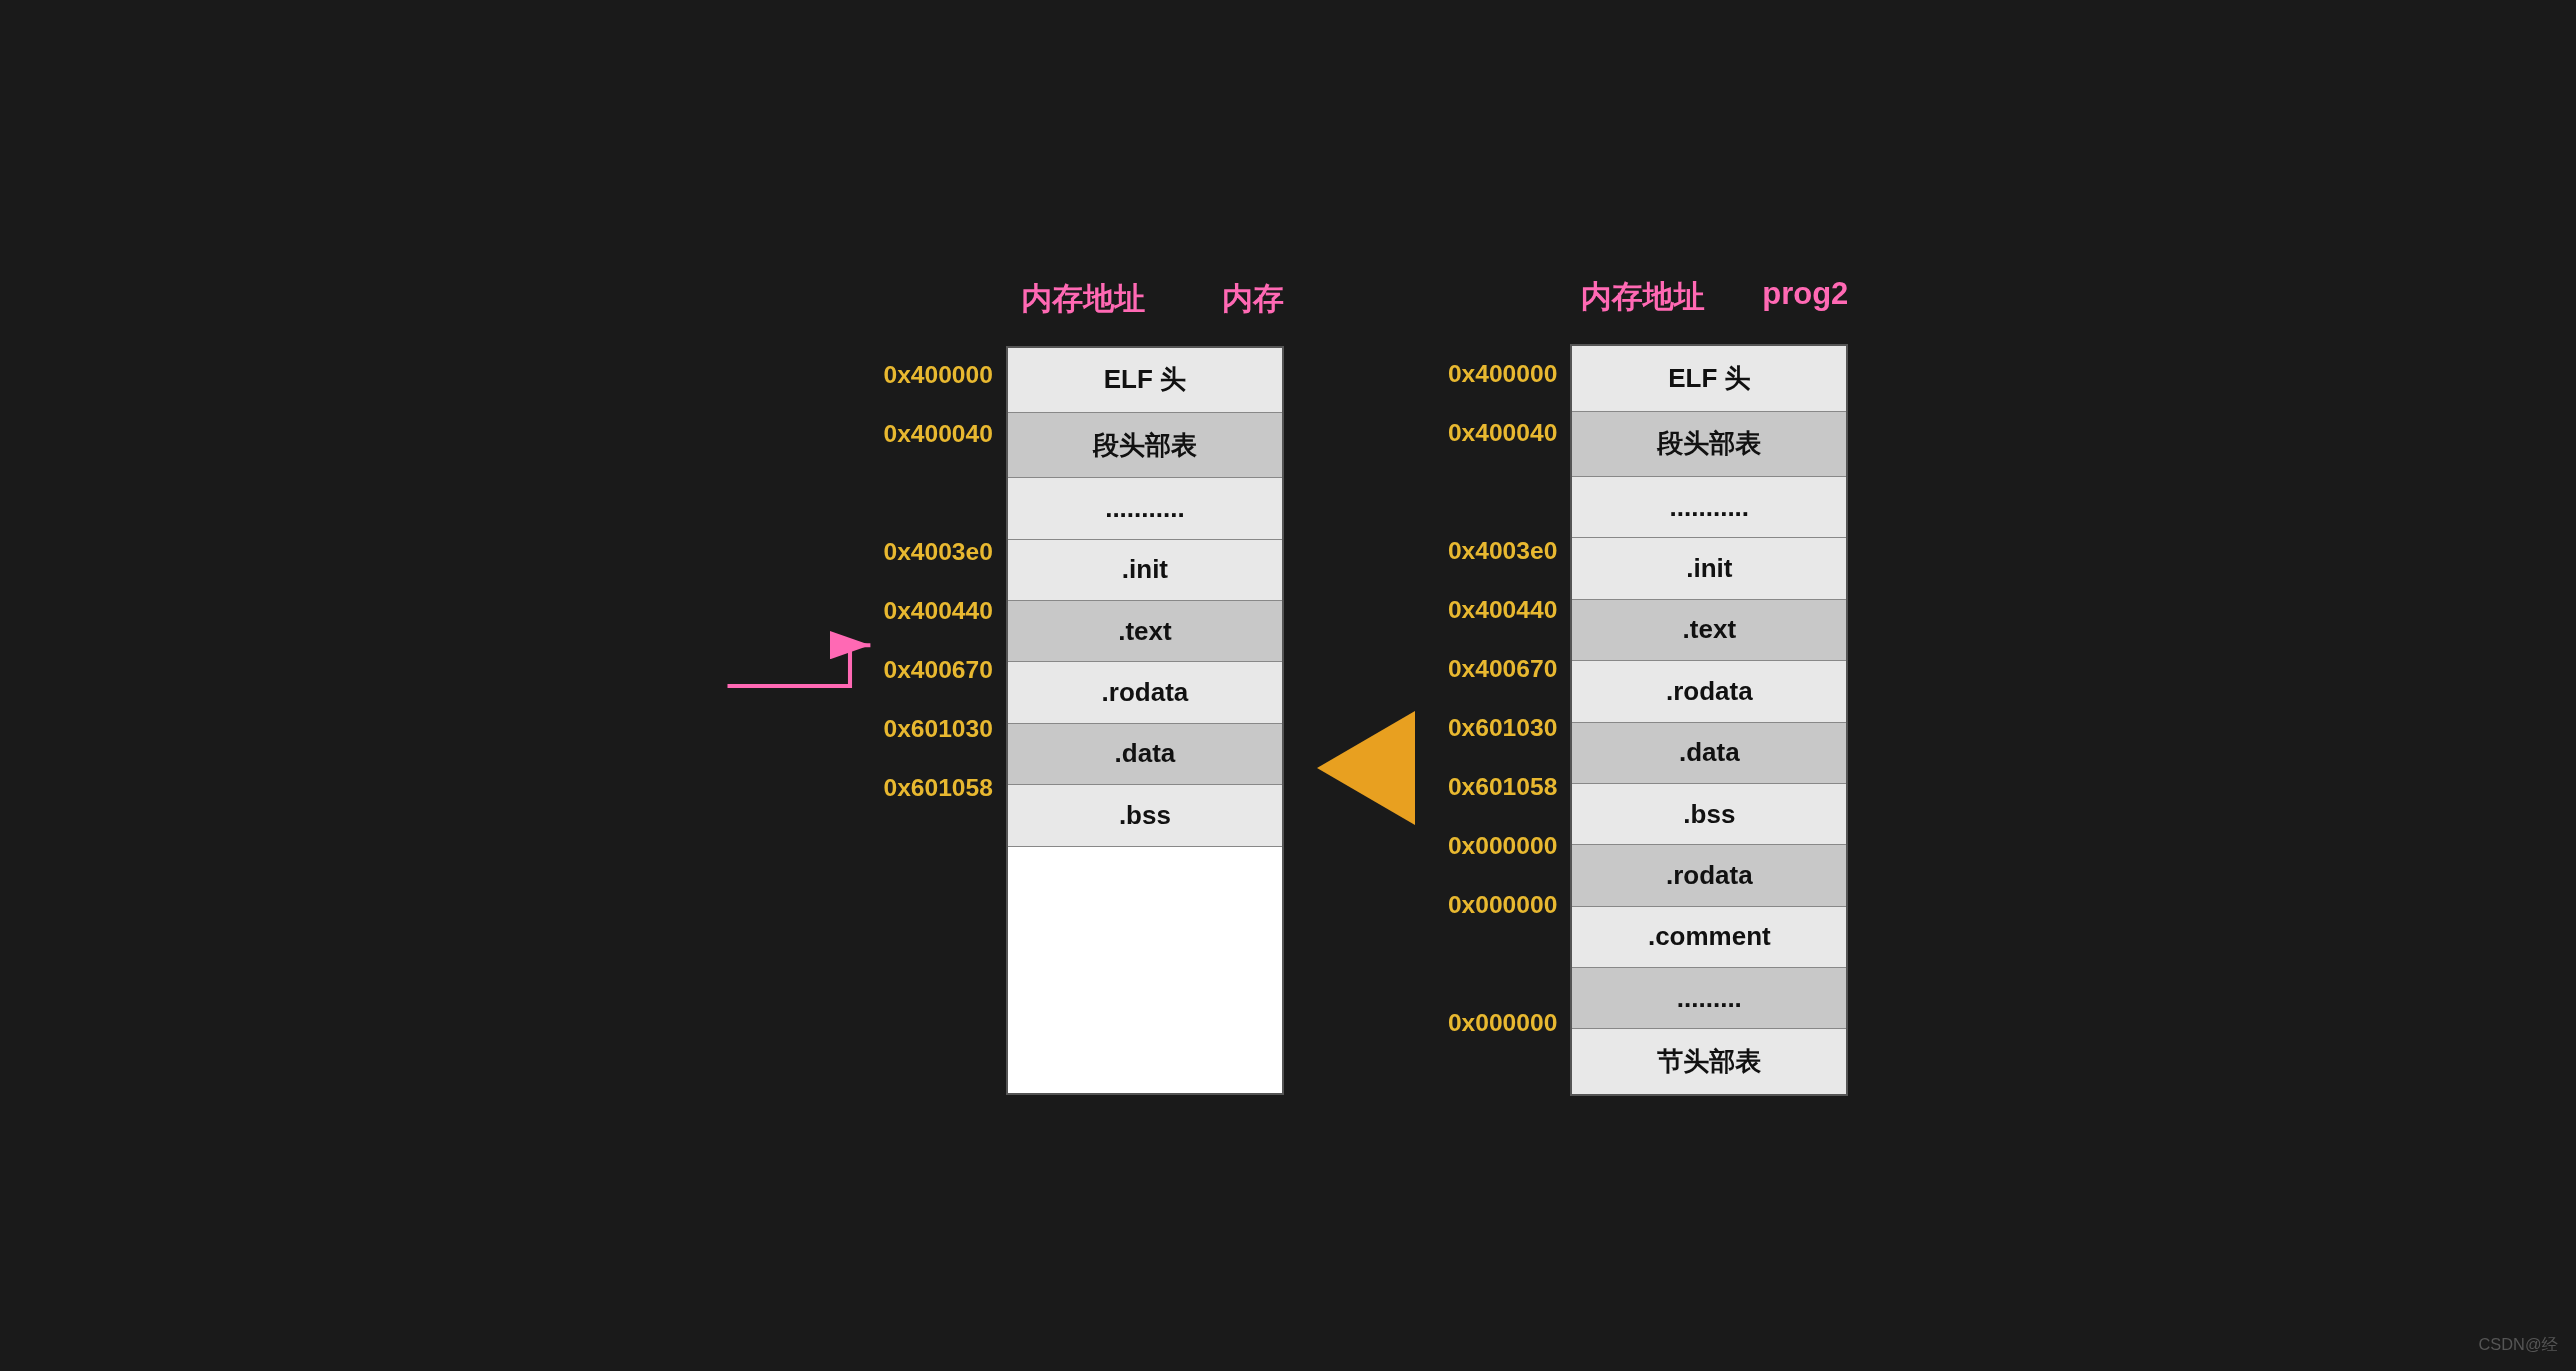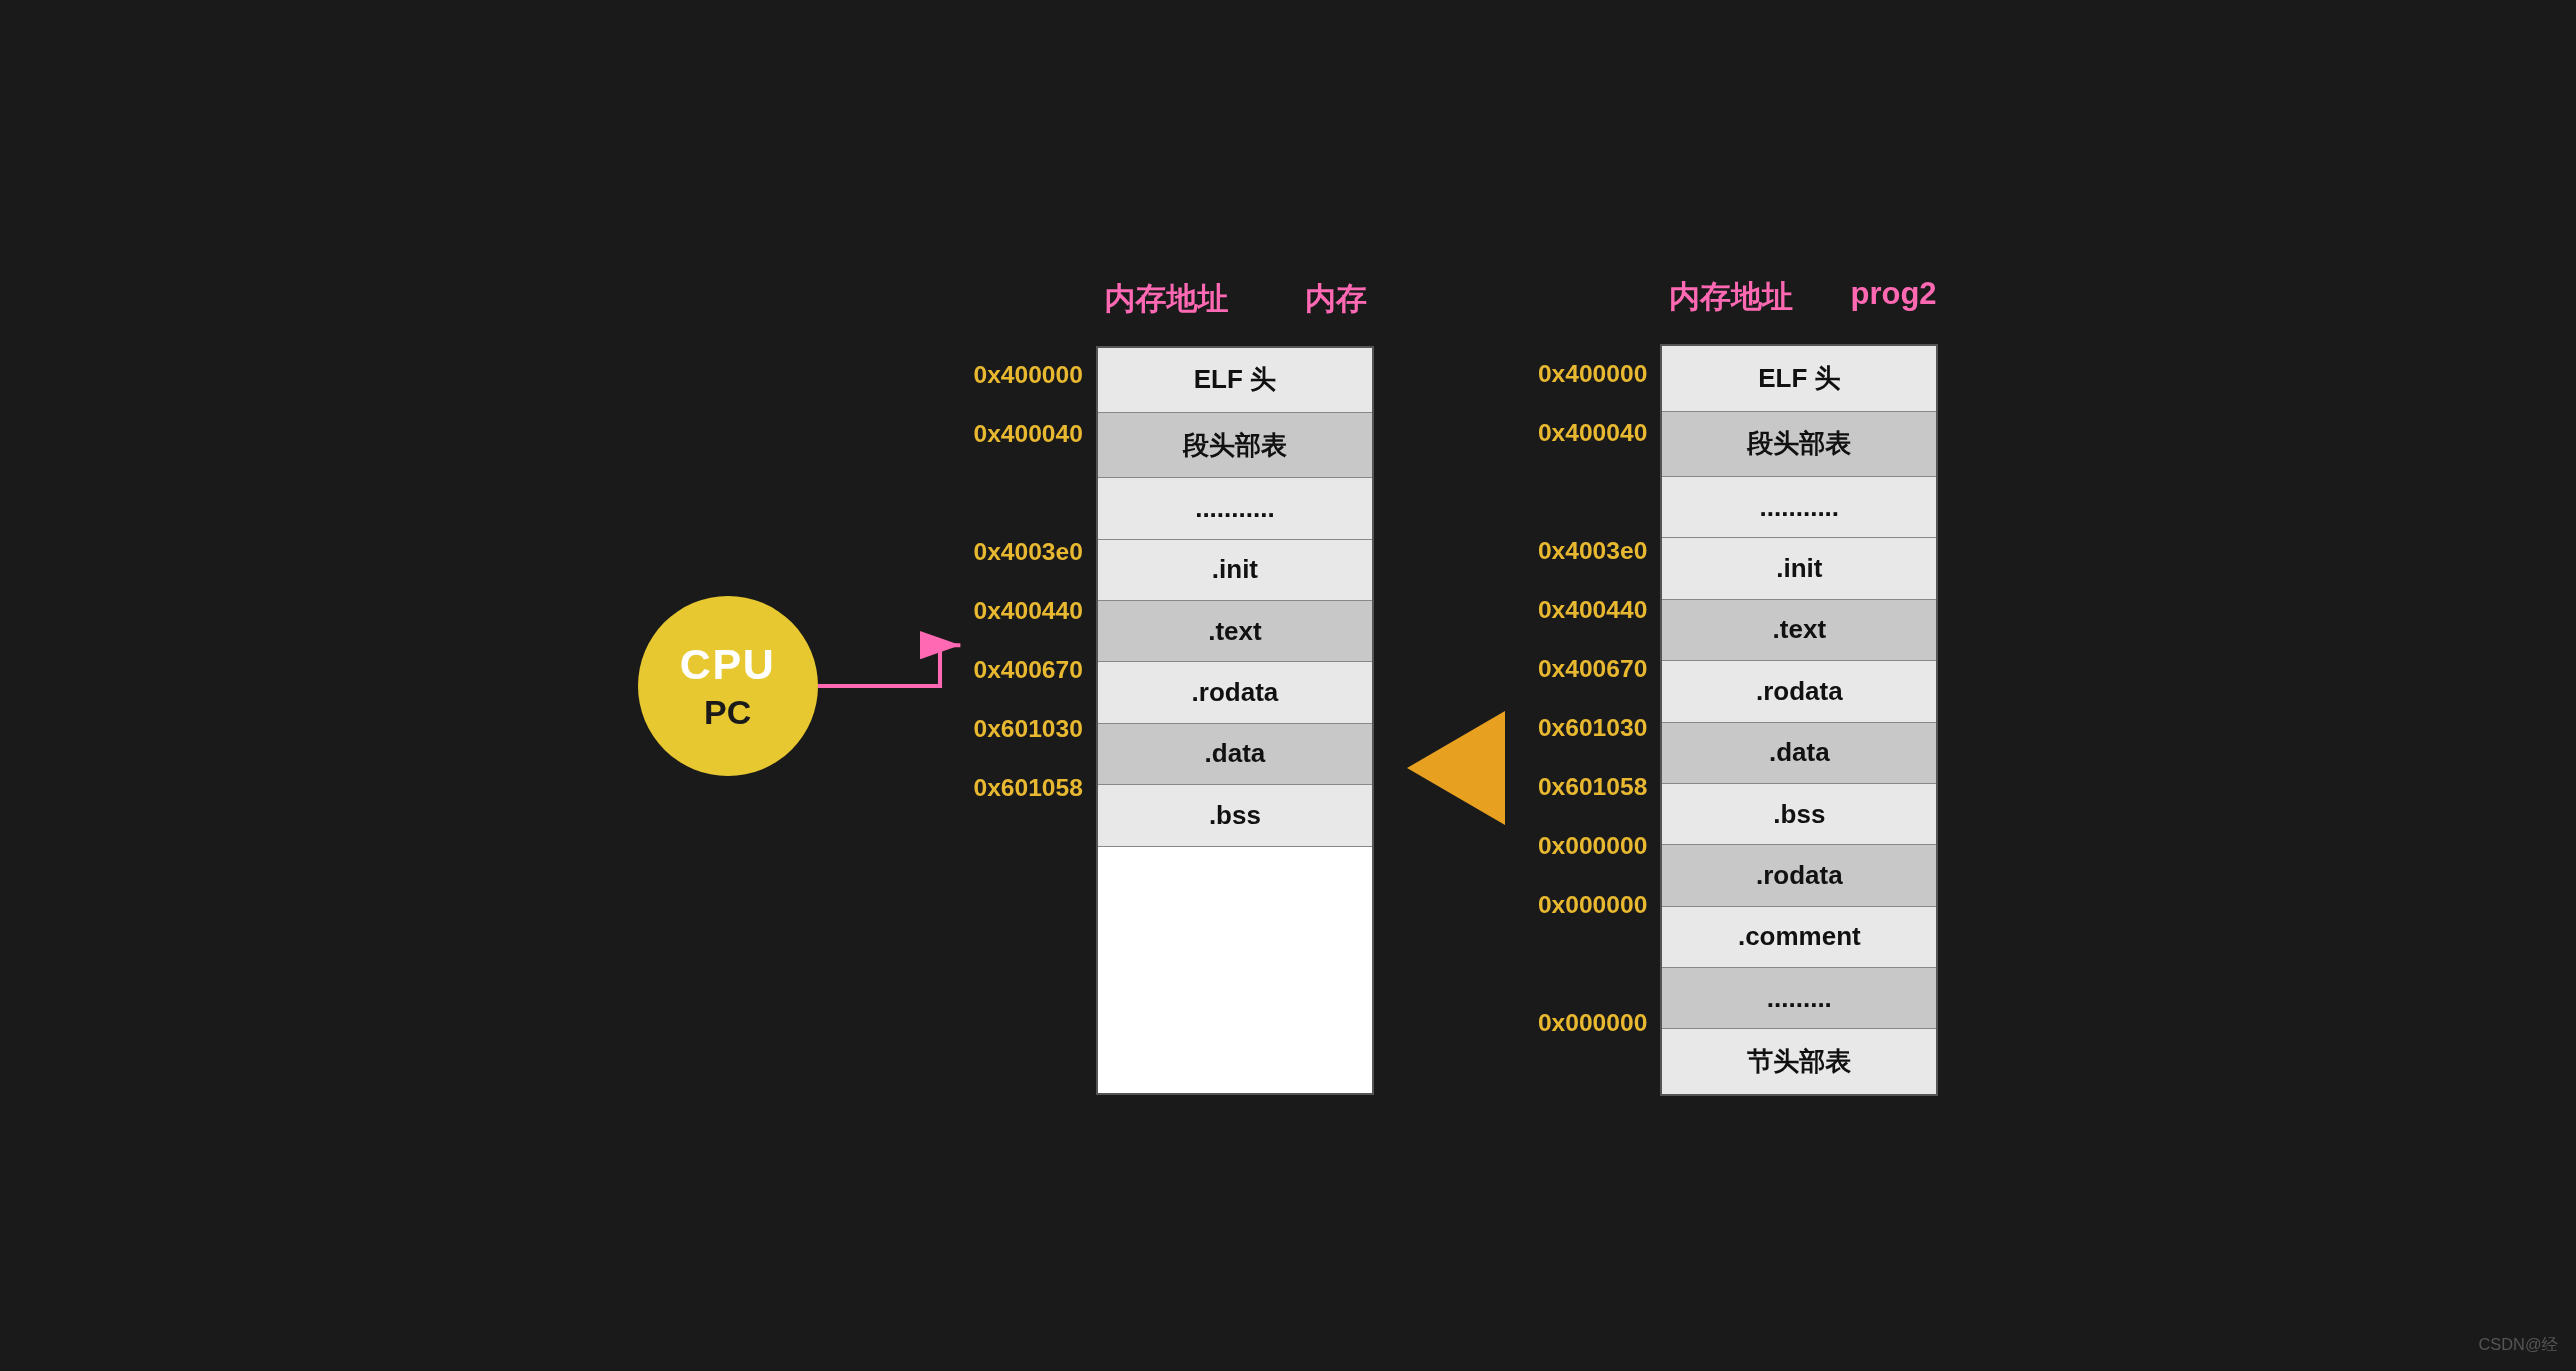--- a/index.html
+++ b/index.html
@@ -156,21 +156,21 @@
       flex-direction: row;
       align-items: center;
       justify-content: center;
       gap: 0px;
       position: relative;
     }
 
     .section-wrapper {
       display: flex;
       flex-direction: column;
-      align-items: flex-start;
+      align-items: flex-end;
     }
 
     .table-with-addresses {
       display: flex;
       flex-direction: row;
       align-items: flex-start;
     }
 
     
     .addr-col {
@@ -193,26 +193,20 @@
       align-items: center;
     }
   </style>
 </head>
 <body>
 
 <div class="main-container">
   <div class="overall-layout">
 
     <div class="cpu-connector">
-      <div class="section-wrapper">
-        <div class="cpu-circle">
-          <span class="cpu-text">CPU</span>
-          <span class="pc-text">PC</span>
-        </div>
-      </div>
 
       <svg width="164" height="98" style="overflow:visible; margin-left: -8.2px;" viewBox="0 0 200 120">
         <defs>
           <marker id="arrowhead-pink" markerWidth="10" markerHeight="7" refX="10" refY="3.5" orient="auto">
             <polygon points="0 0, 10 3.5, 0 7" fill="#ff69b4"></polygon>
           </marker>
         </defs>
 
         <polyline points="10,60 160,60 160,10 185,10" fill="none" stroke="#ff69b4" stroke-width="5" marker-end="url(#arrowhead-pink)"></polyline>
       </svg>

